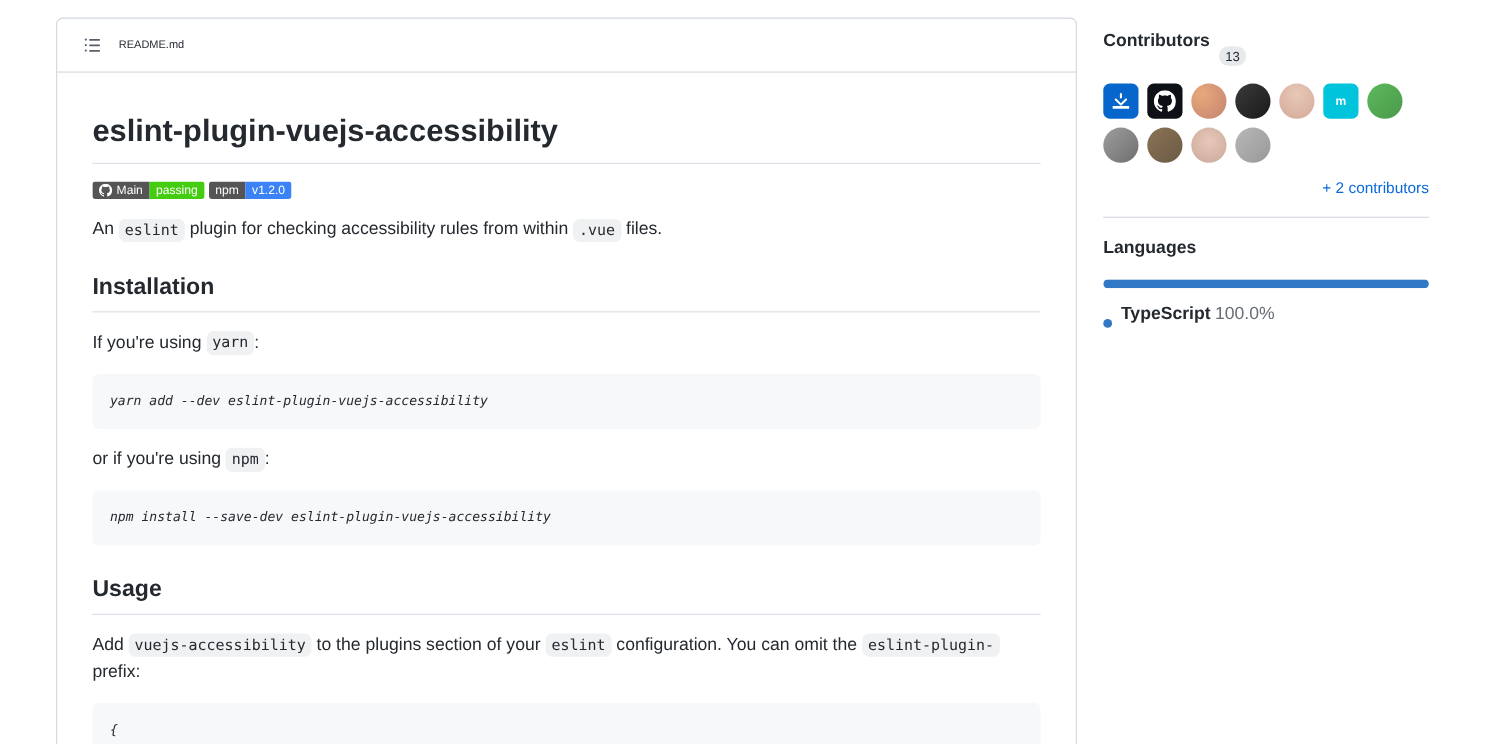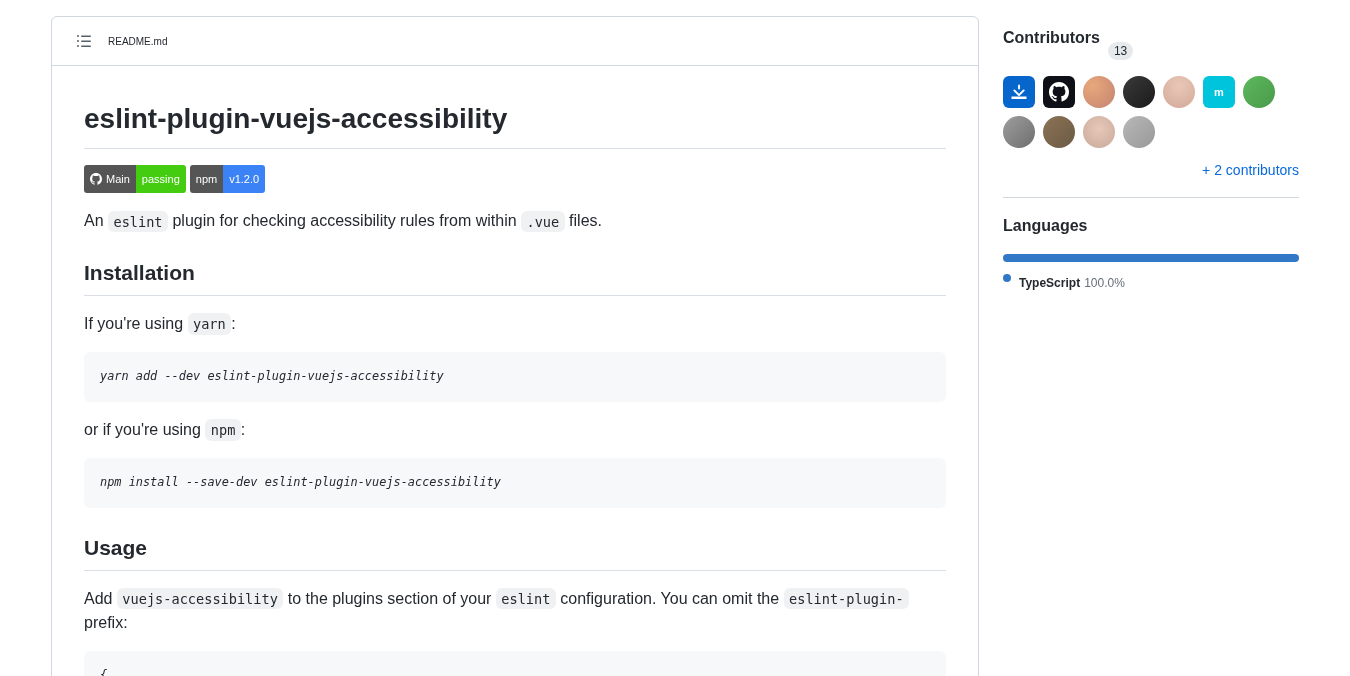--- a/index.html
+++ b/index.html
@@ -90,21 +90,21 @@
     }
     
     .badges {
       display: flex;
       gap: 4px;
       margin-bottom: 16px;
     }
     
     .badge {
       display: inline-flex;
-      height: 28px;
+      height: 16px;
       font-size: 11px;
       font-family: sans-serif;
       border-radius: 3px;
       overflow: hidden;
     }
     
     .badge-left {
       display: flex;
       align-items: center;
       padding: 0 6px;
@@ -244,22 +244,22 @@
     .lang-seg {
       background: #3178c6;
     }
     
     .lang-list {
       list-style: none;
     }
     
     .lang-item {
       display: flex;
-      align-items: flex-start;
-      font-size: 12px;
+      align-items: flex-end;
+      font-size: 16px;
     }
     
     .lang-dot {
       width: 8px;
       height: 8px;
       border-radius: 50%;
       margin-right: 8px;
     }
     
     .lang-name {

